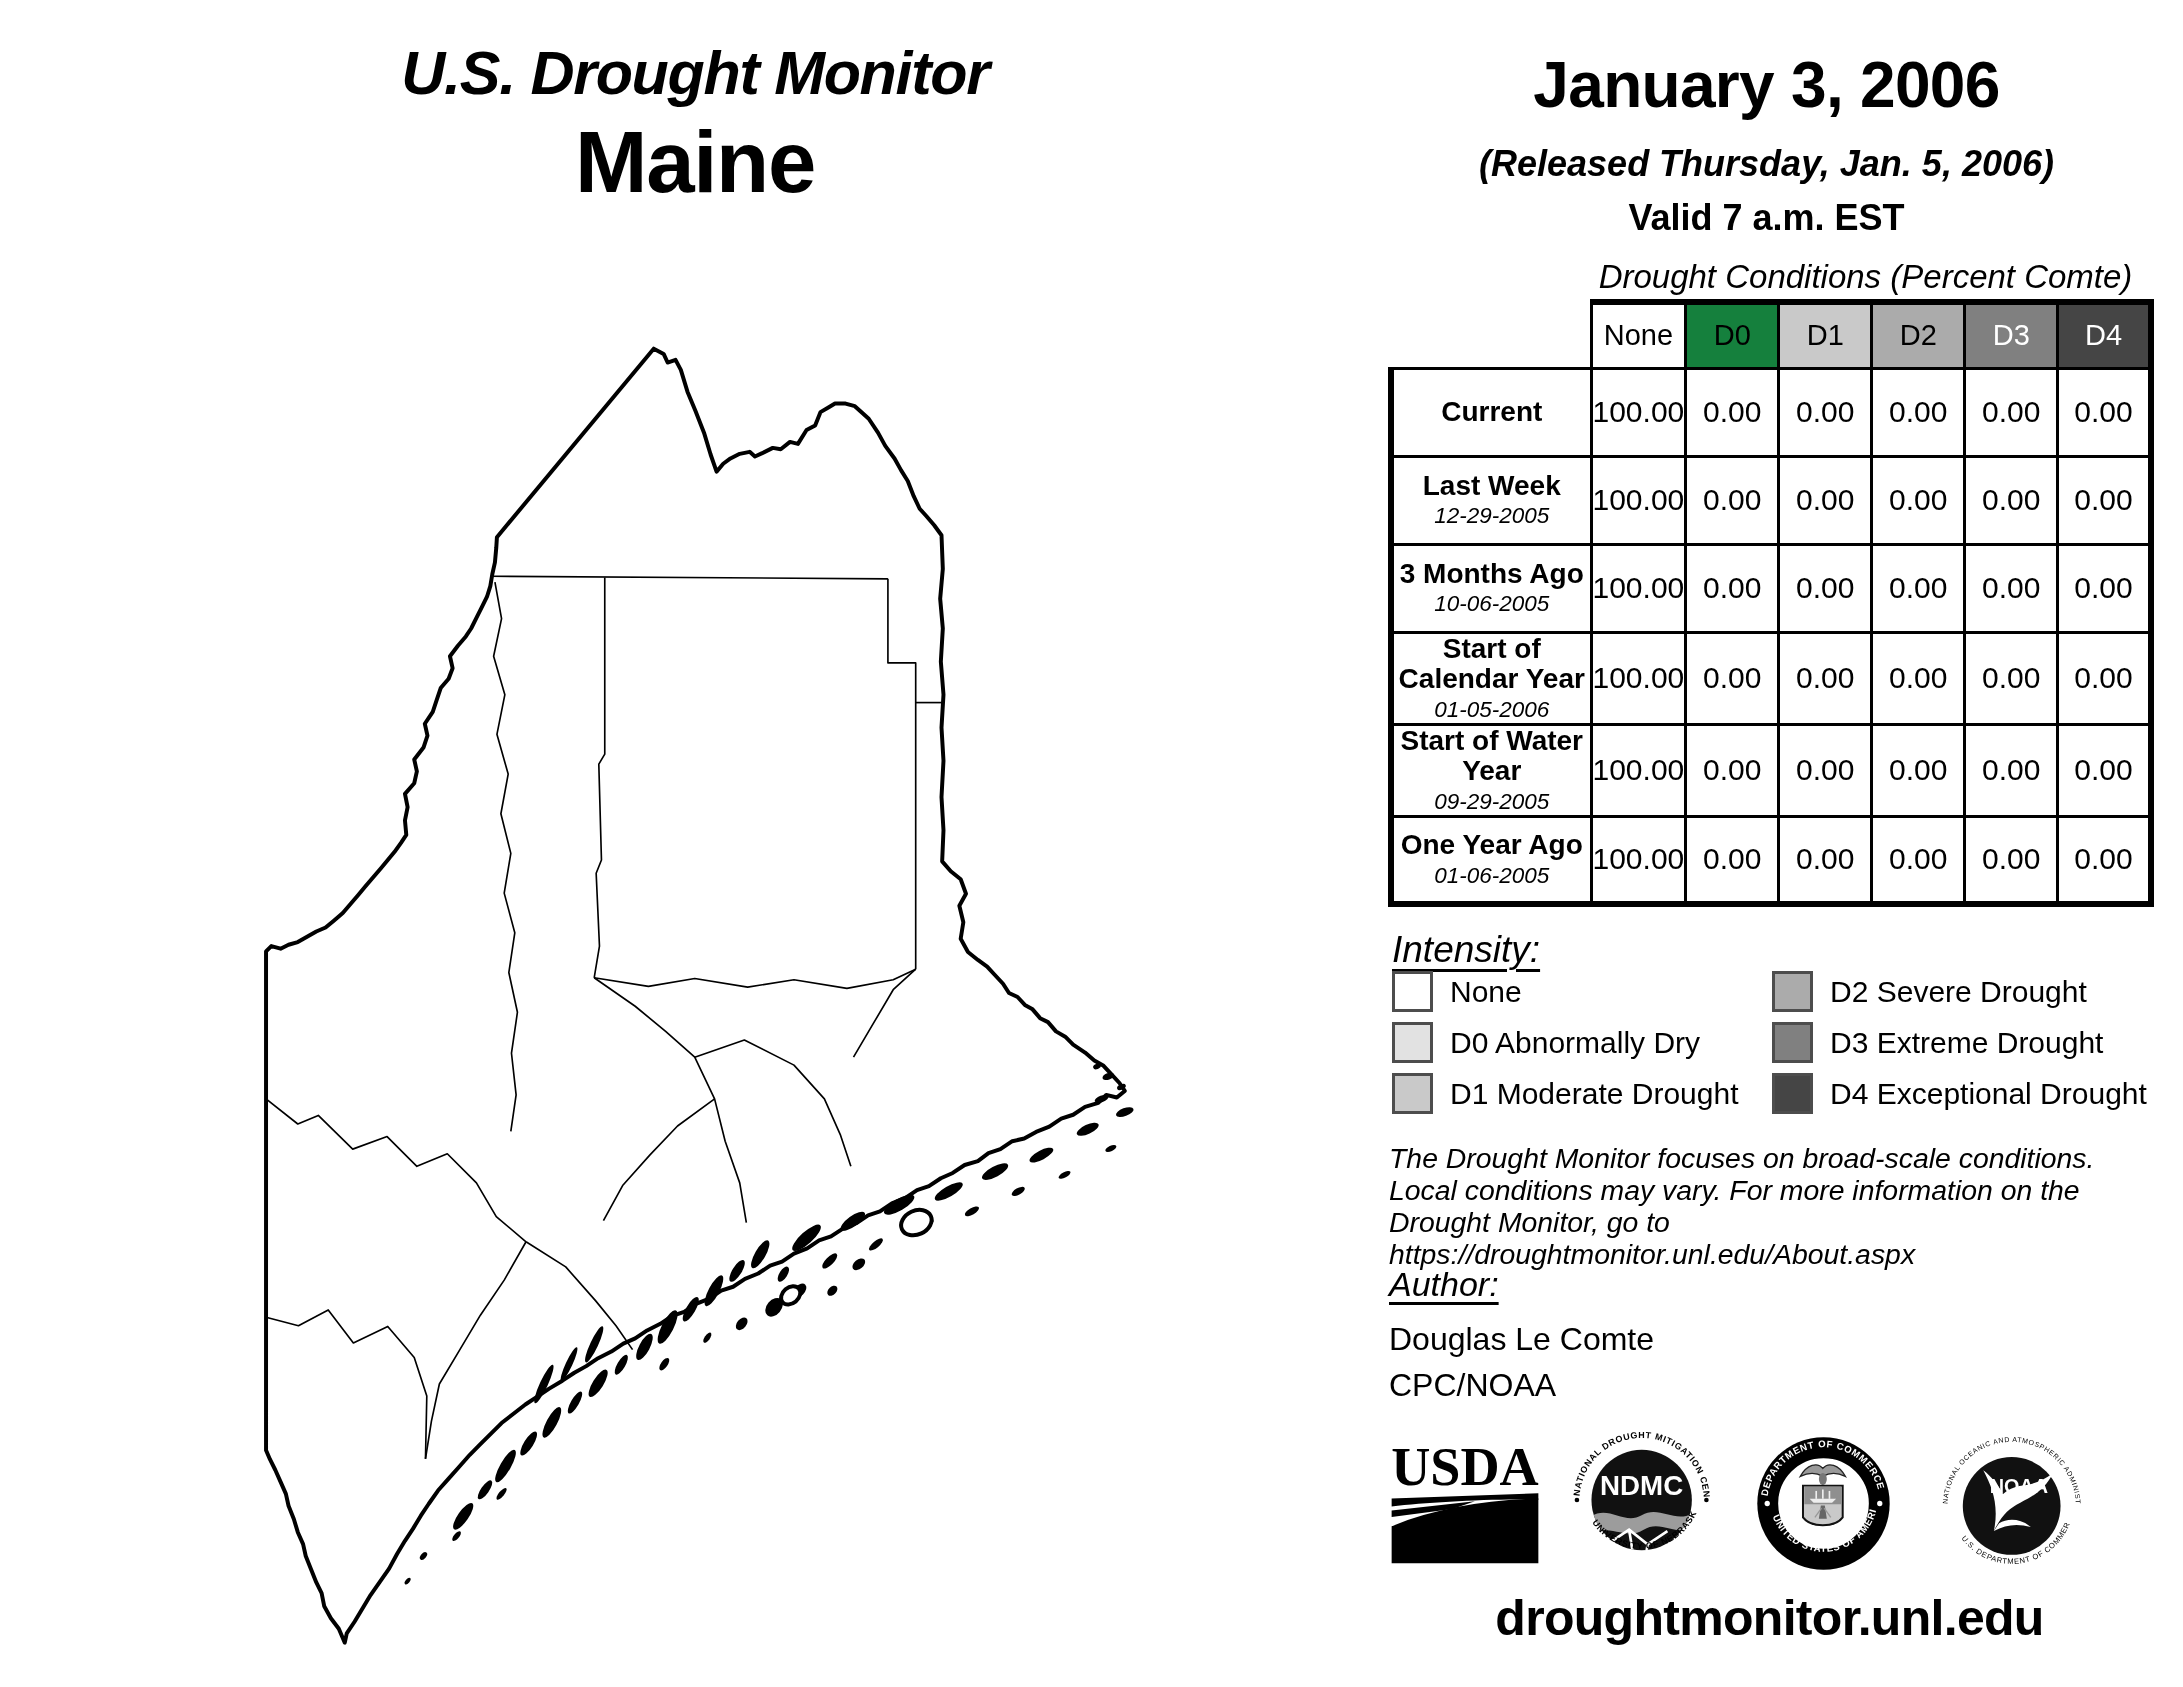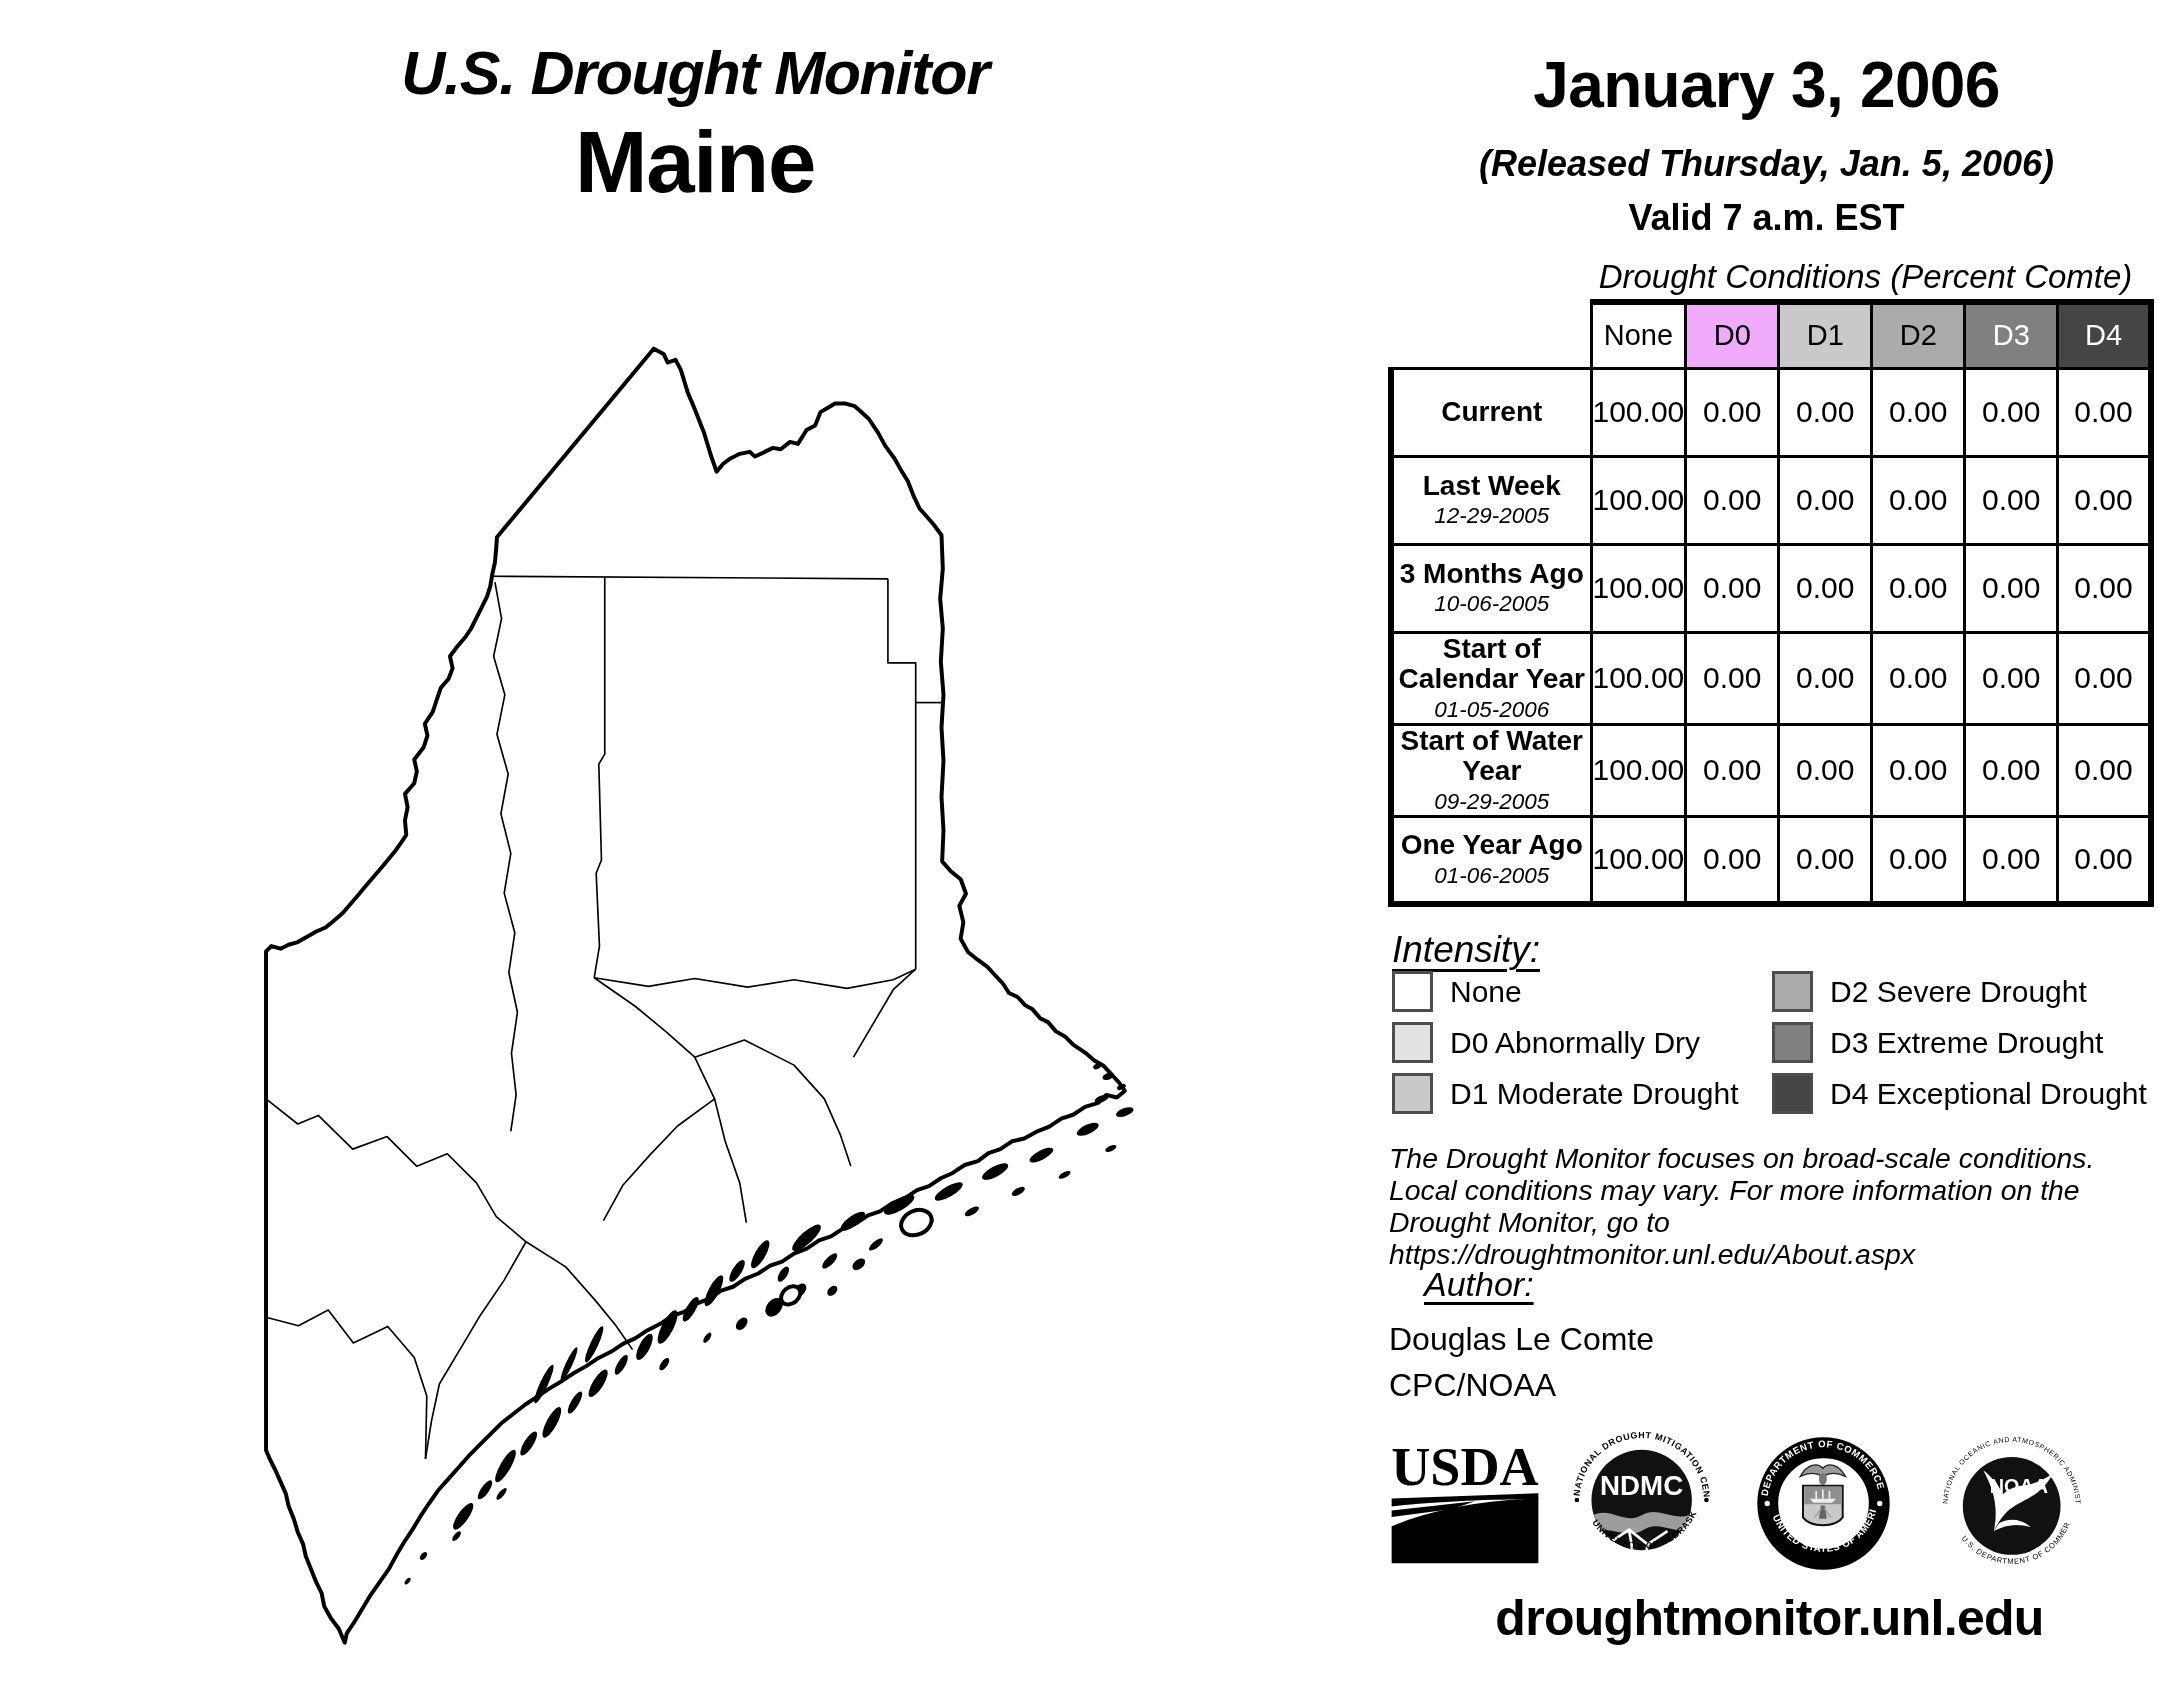--- a/index.html
+++ b/index.html
@@ -22,21 +22,21 @@
 
   
   table.drought{position:absolute;left:1388px;top:299px;border-collapse:collapse;
                 table-layout:fixed;border:6px solid #000;}
   table.drought th,table.drought td{border:3.3px solid #000;padding:0;text-align:center;vertical-align:middle;}
   table.drought td.corner{border-top-style:hidden;border-left-style:hidden;background:#fff;}
   table.drought thead tr{height:66px;}
   table.drought tbody tr{height:88px;}
   th.colhead{font-size:29px;font-weight:normal;}
   .c-none{background:#ffffff;}
-  .c-d0{background:#f0abfc;}
+  .c-d0{background:#15803d;}
   .c-d1{background:#c9c9c9;}
   .c-d2{background:#ababab;}
   .c-d3{background:#808080;color:#fff;}
   .c-d4{background:#454545;color:#fff;}
   th.rowlabel{font-weight:bold;background:#fff;}
   .rl-main{font-size:28px;font-weight:bold;line-height:1.08;}
   .rl-sub{font-size:22.5px;font-weight:normal;font-style:italic;margin-top:2.6px;}
   td.val{font-size:30px;background:#fff;}
 
   
@@ -48,21 +48,21 @@
   .legend-col.left{width:380px;}
   .legend-item{display:flex;align-items:center;height:41px;margin-bottom:10px;}
   .swatch{width:41px;height:41px;box-sizing:border-box;border:3.3px solid #4d4d4d;flex:0 0 auto;}
   .legend-label{font-size:30px;margin-left:17px;white-space:nowrap;}
 
   
   .disclaimer{position:absolute;left:1389px;top:1142px;width:774px;
               font-size:28.4px;font-style:italic;line-height:1.13;}
   .author{position:absolute;left:1389px;top:1265px;}
   .author-heading{font-size:34px;font-style:italic;text-decoration:underline;
-                  text-decoration-thickness:2.6px;text-underline-offset:6px;margin-left:35px;}
+                  text-decoration-thickness:2.6px;text-underline-offset:6px;}
   .author-name{font-size:32px;margin-top:17px;}
   .author-org{font-size:32px;margin-top:9.3px;}
 
   
   .logos{position:absolute;left:1389px;top:1432px;display:flex;align-items:center;}
   .logo-usda{margin-right:30px;}
   .logo-ndmc{margin-right:41px;}
   .logo-doc{margin-right:48px;}
   .footer-url{position:absolute;left:1389px;top:1589px;width:761px;text-align:center;
               font-size:50px;font-weight:bold;letter-spacing:-0.7px;}

